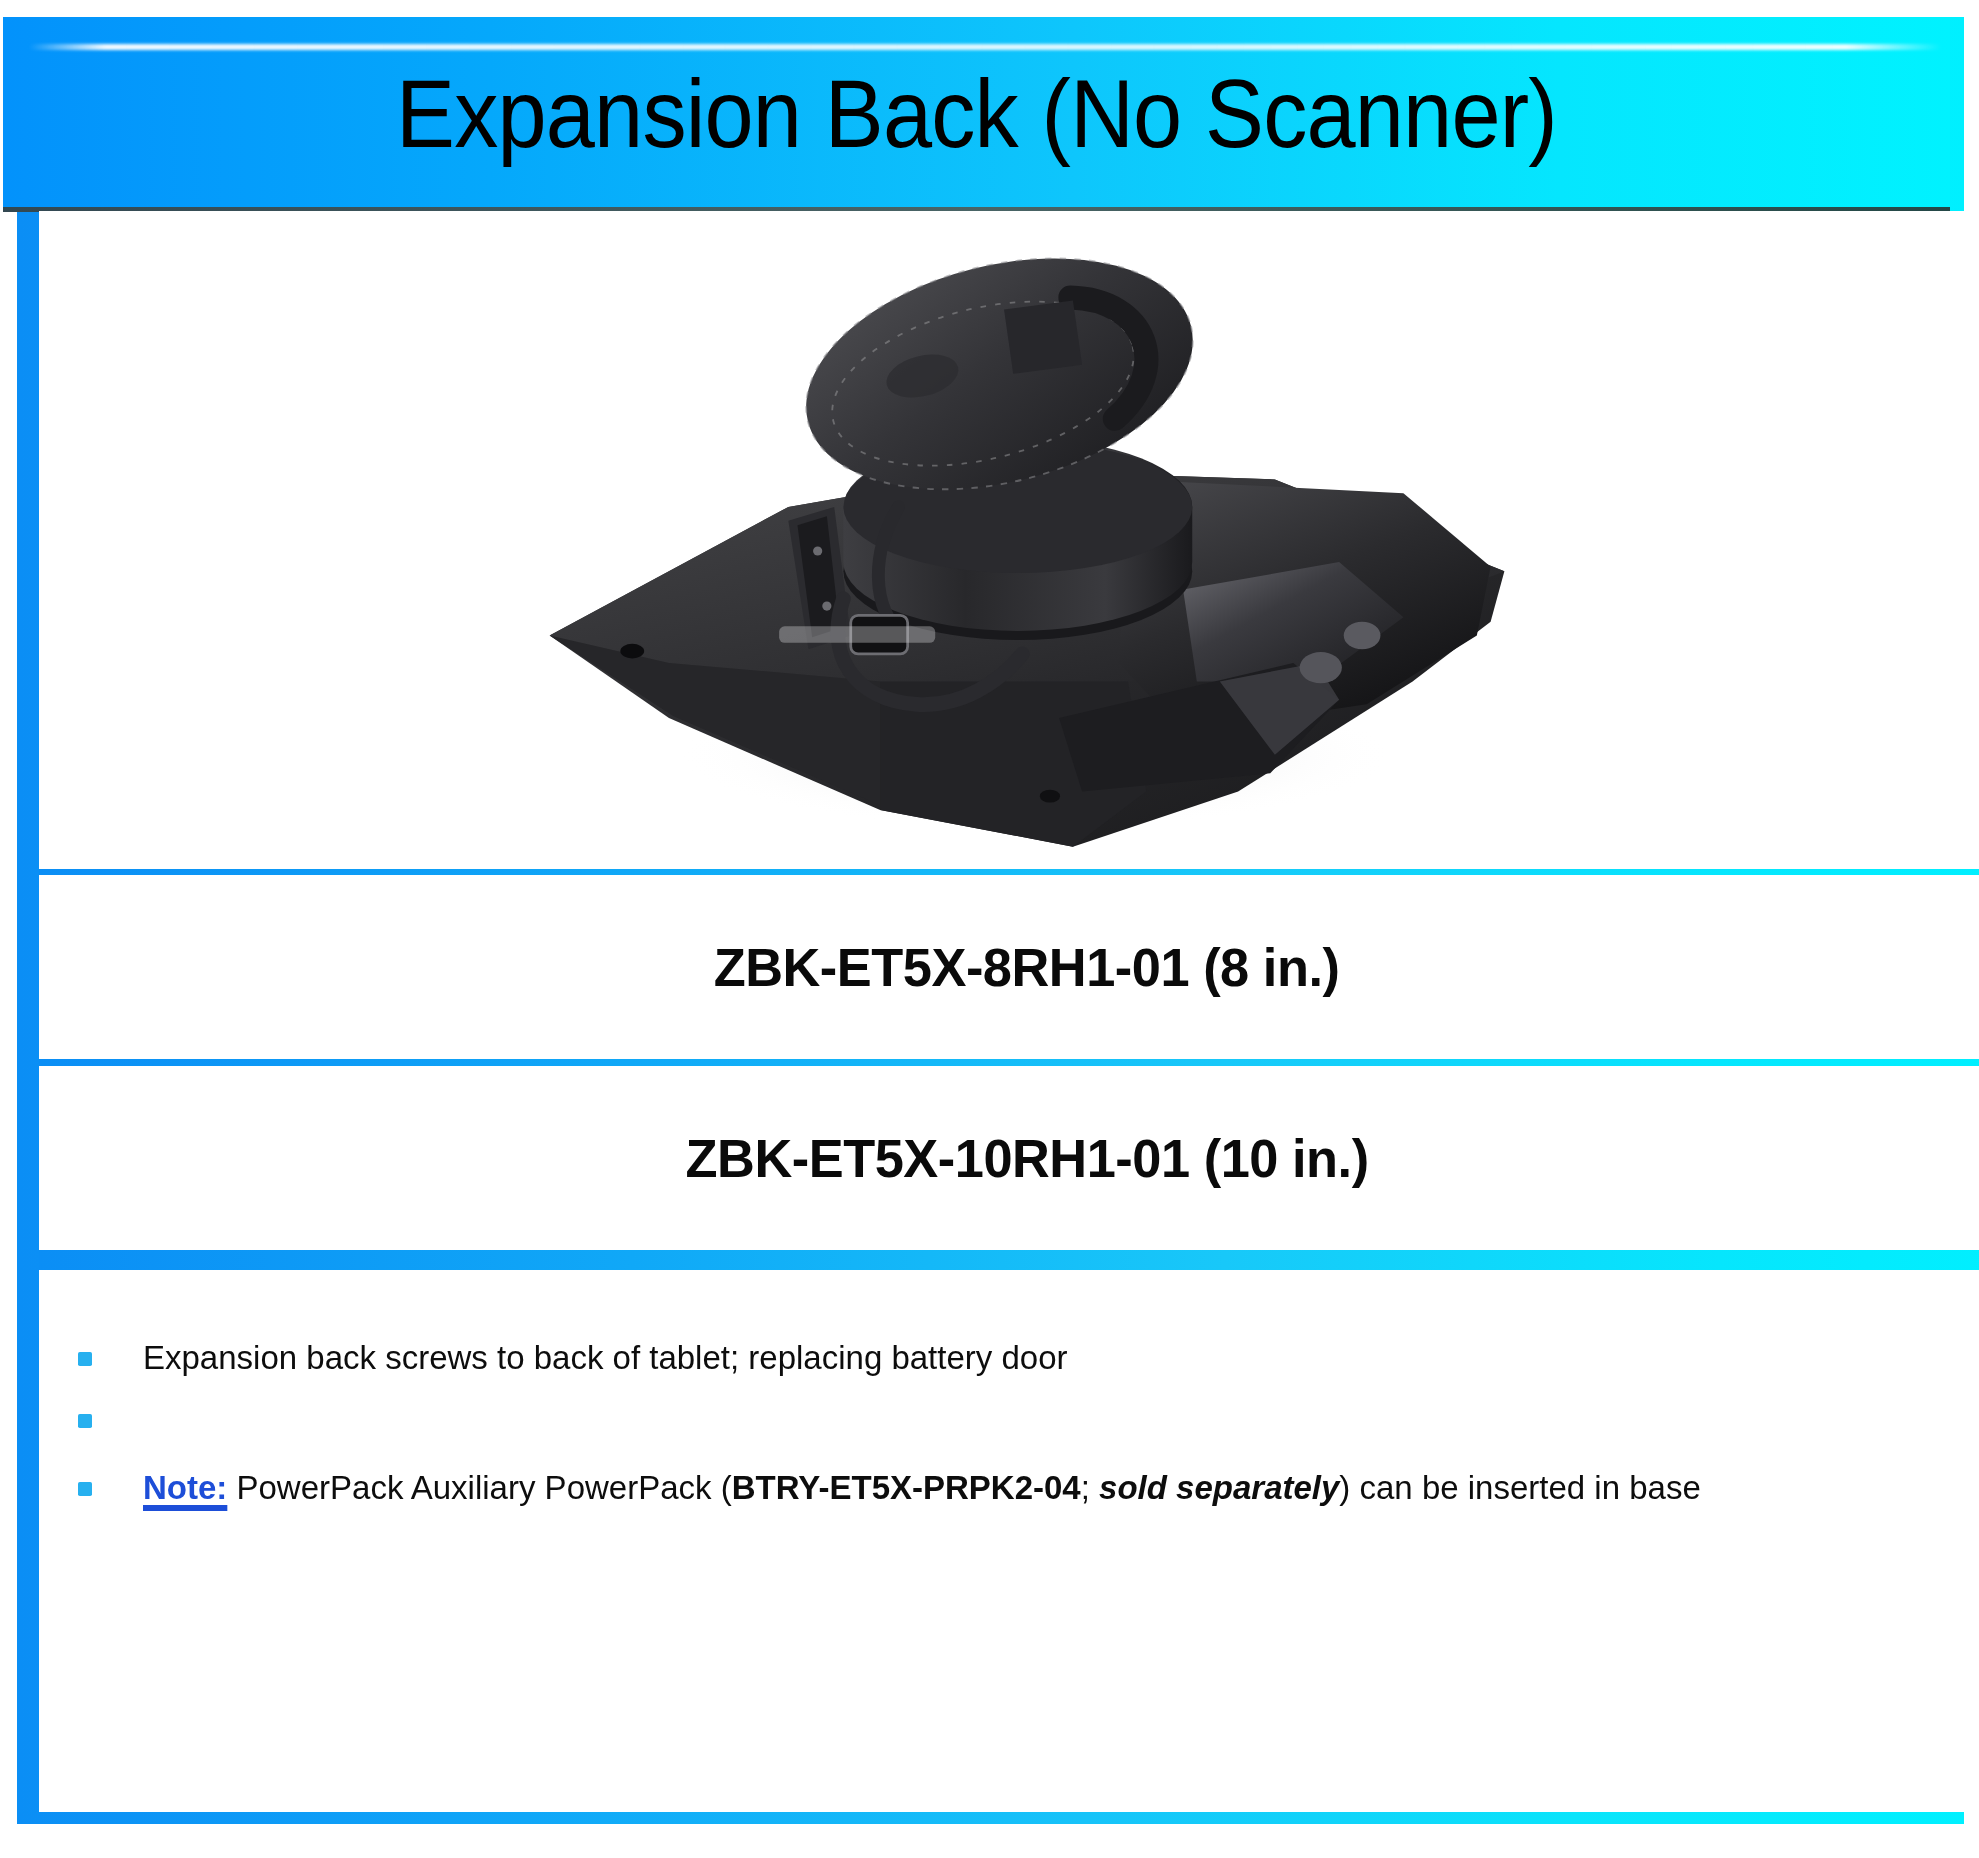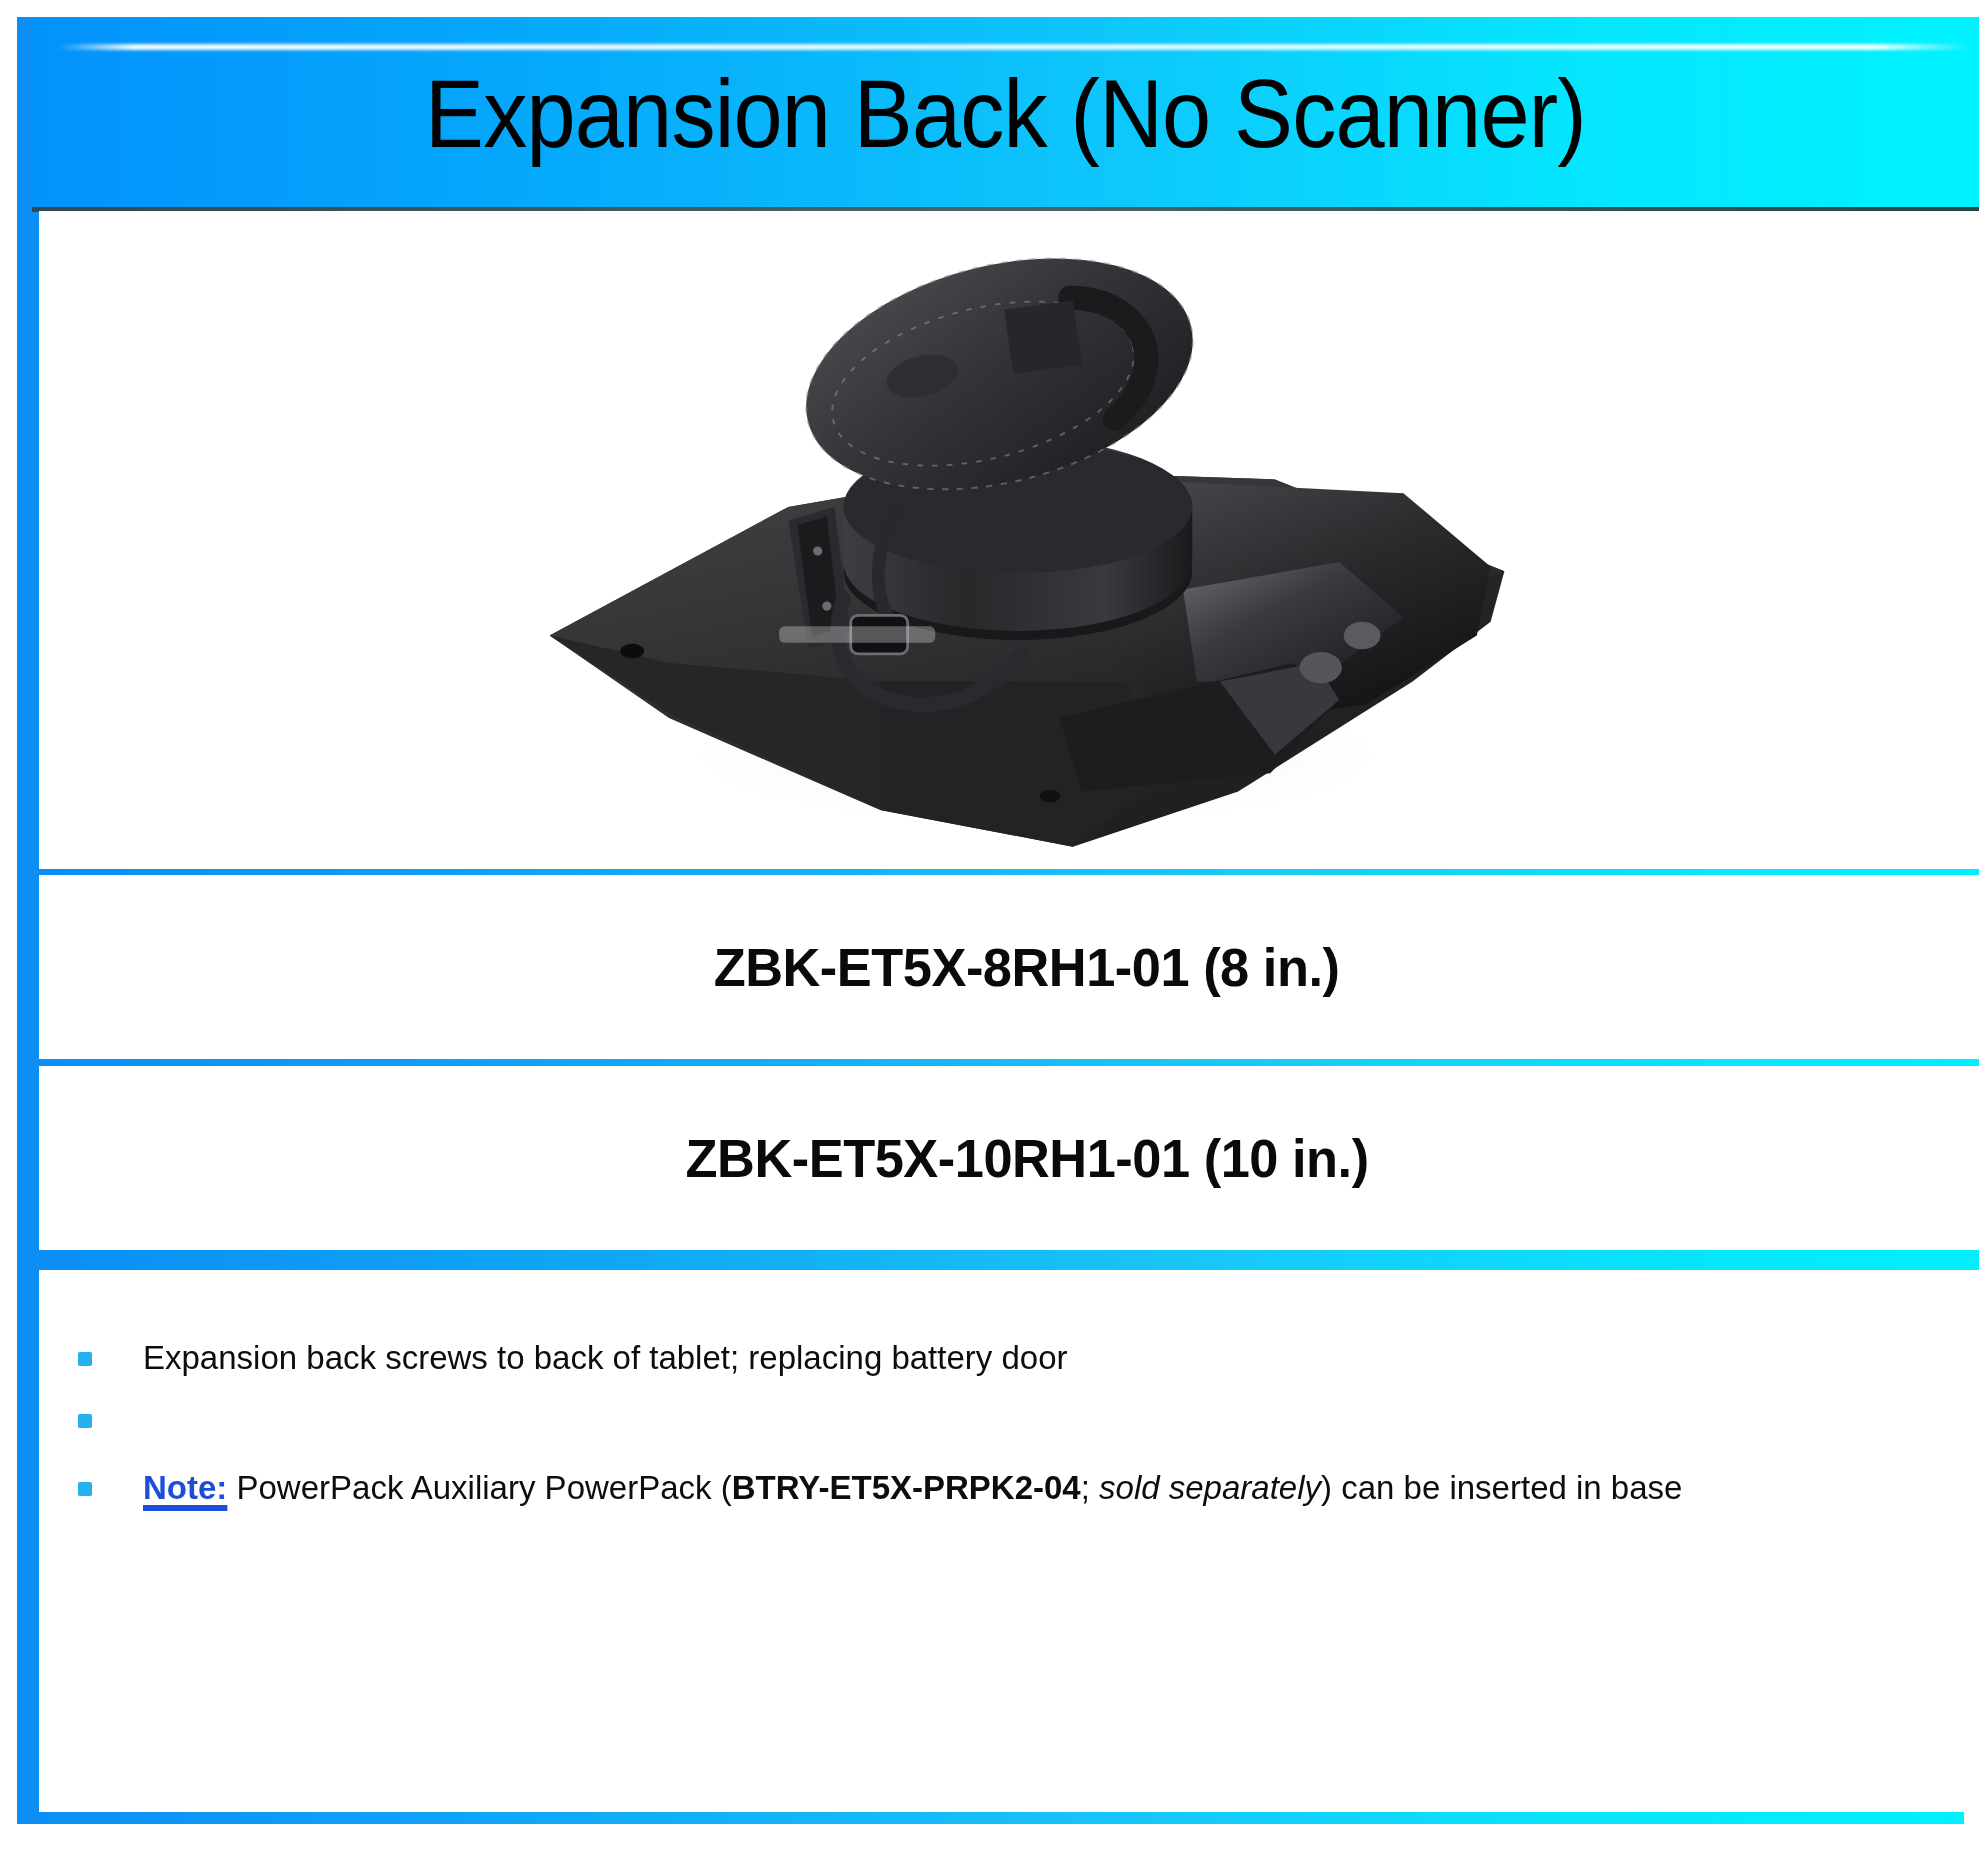--- a/index.html
+++ b/index.html
@@ -16,21 +16,21 @@
     position:absolute;
     left:16.5px; top:16.5px;
     width:1947px; height:1807px;
     background:linear-gradient(90deg, #0b8ef5 0%, #0fa3f8 22%, #17c3f9 55%, #0ae4fb 80%, #00f0ff 100%);
     padding:0;
   }
 
   
   .titlebar {
     position:absolute;
-    left:32px; top:16.5px;
+    left:3px; top:16.5px;
     width:1947px; height:195px;
     background:linear-gradient(90deg,#0392fb 0%, #05a8fb 25%, #0ec6fc 55%, #05e6fe 80%, #00f2ff 100%);
     overflow:hidden;
   }
   .titlebar .gloss {
     position:absolute; left:26px; top:27.5px; right:9.2px; height:6.4px;
     background:linear-gradient(90deg, rgba(255,255,255,0) 0%, rgba(255,255,255,.95) 4%, rgba(255,255,255,.85) 60%, rgba(255,255,255,.95) 95%, rgba(255,255,255,0) 100%);
     filter:blur(1.4px);
   }
   .title-text {
@@ -111,21 +111,21 @@
   }
   li.spacer-top { margin-top:68px; }
   .note-label {
     color:#1d4ed8;
     font-weight:bold;
     text-decoration:underline;
     text-underline-offset:5.5px;
     text-decoration-thickness:5.5px;
   }
   .b { font-weight:bold; }
-  .bi { font-weight:normal; font-style:italic; }
+  .bi { font-weight:bold; font-style:italic; }
 
   
   .photo-wrap { position:absolute; left:0; top:0; width:100%; height:100%; }
   svg.product { position:absolute; left:50%; transform:translateX(-50%); top:-7.3px; }
 </style>
 </head>
 <body>
 
 <div class="frame"></div>
 

